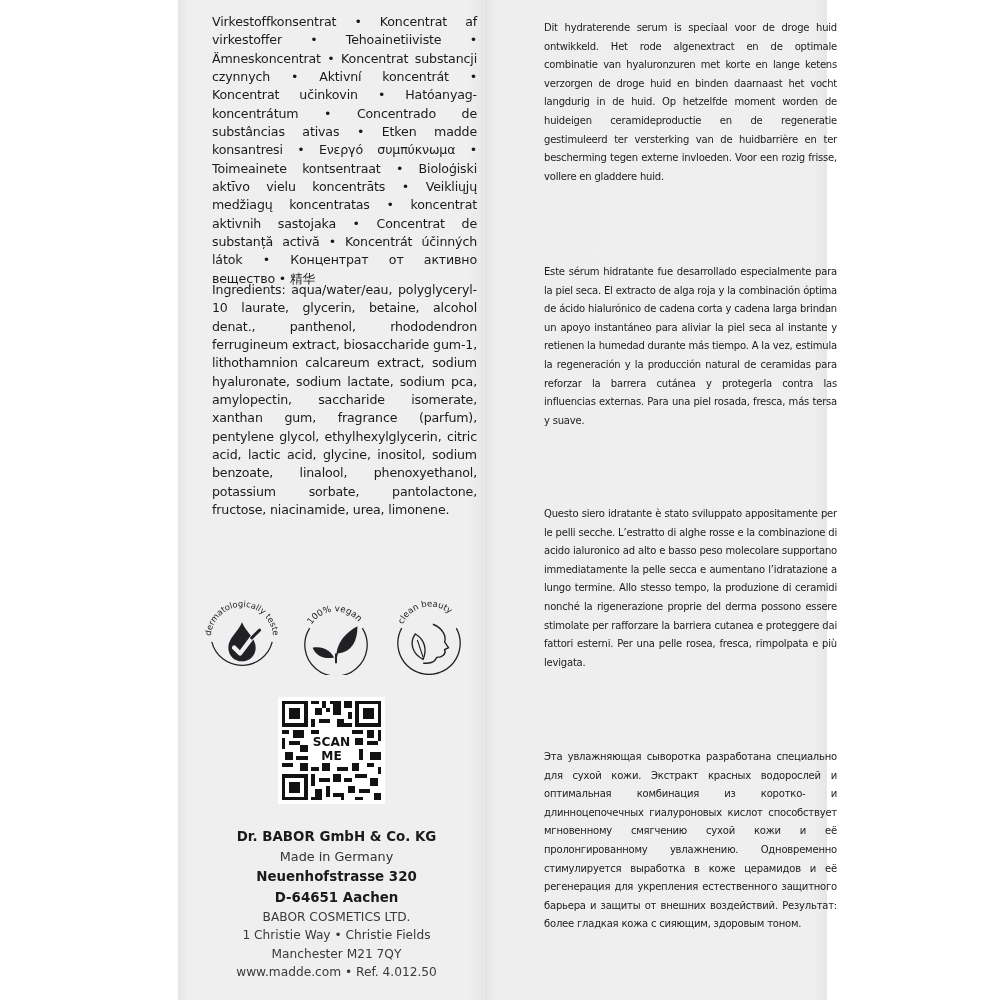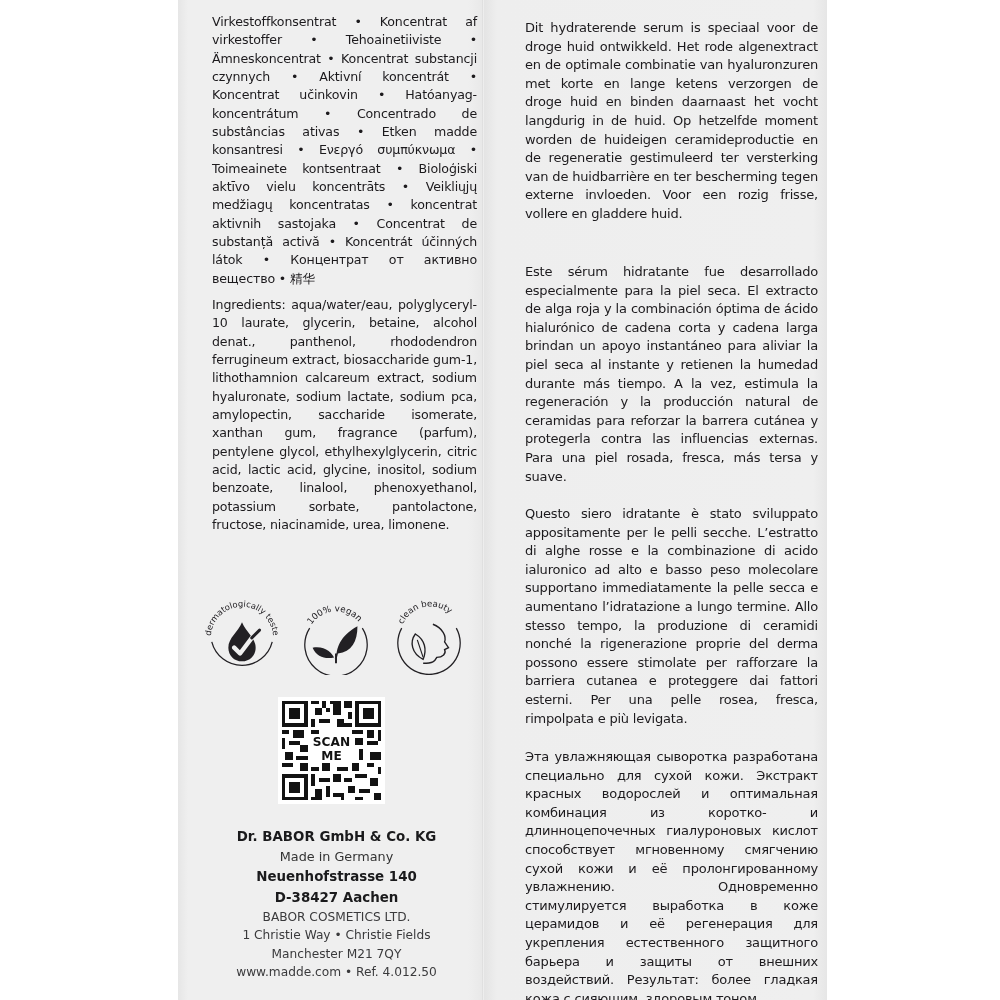--- a/index.html
+++ b/index.html
@@ -30,24 +30,24 @@
     .text-block {
       position: absolute;
       font-size: 12.6px;
       line-height: 18.35px;
       text-align: justify;
       letter-spacing: -0.15px;
       hyphens: manual;
       margin: 8px;
     }
     .left-text { left: 204px; width: 265px; }
-    .right-text { left: 517px; width: 293px; font-size: 13px; line-height: 18.6px; letter-spacing: -0.2px; }
+    .right-text { left: 536px; width: 293px; font-size: 10px; line-height: 18.6px; letter-spacing: -0.2px; }
 
     #concentrate { top: 5px; }
-    #ingredients { top: 288px; }
+    #ingredients { top: 273px; }
     #para-nl { top: 11px; }
     #para-es { top: 255px; }
     #para-it { top: 497px; }
     #para-ru { top: 740px; }
 
     .badges {
       position: absolute; left: 203px; top: 593px; width: 265px; height: 90px;
       display: flex; justify-content: space-between;
     }
     .badge { width: 78px; height: 82px; position: relative; }
@@ -191,22 +191,22 @@
     </g>
     <rect x="9" y="10" width="11" height="8" fill="#ffffff"></rect>
     <text x="14.5" y="13.4" font-size="3.3" font-weight="bold" text-anchor="middle" fill="#121212" font-family="DejaVu Sans, sans-serif">SCAN</text>
     <text x="14.5" y="17.2" font-size="3.3" font-weight="bold" text-anchor="middle" fill="#121212" font-family="DejaVu Sans, sans-serif">ME</text>
   </svg>
 </div>
 
 <div class="address">
   <span class="line bold">Dr. BABOR GmbH &amp; Co. KG</span>
   <span class="line normal">Made in Germany</span>
-  <span class="line bold">Neuenhofstrasse 140</span>
-  <span class="line bold">D-38427 Aachen</span>
+  <span class="line bold">Neuenhofstrasse 320</span>
+  <span class="line bold">D-64651 Aachen</span>
   <span class="line small">BABOR COSMETICS LTD.</span>
   <span class="line small">1 Christie Way • Christie Fields</span>
   <span class="line small">Manchester M21 7QY</span>
   <span class="line small">www.madde.com • Ref. 4.012.50</span>
 </div>
 
 <p id="para-nl" class="text-block right-text" lang="nl">Dit hydraterende serum is speciaal voor de droge huid ontwikkeld. Het rode algenextract en de optimale combinatie van hyaluronzuren met korte en lange ketens verzorgen de droge huid en binden daarnaast het vocht langdurig in de huid. Op hetzelfde moment worden de huideigen ceramideproductie en de regeneratie gestimuleerd ter versterking van de huidbarrière en ter bescherming tegen externe invloeden. Voor een rozig frisse, vollere en gladdere huid.</p>
 <p id="para-es" class="text-block right-text" lang="es">Este sérum hidratante fue desarrollado especialmente para la piel seca. El extracto de alga roja y la combinación óptima de ácido hialurónico de cadena corta y cadena larga brindan un apoyo instantáneo para aliviar la piel seca al instante y retienen la humedad durante más tiempo. A la vez, estimula la regeneración y la producción natural de ceramidas para reforzar la barrera cutánea y protegerla contra las influencias externas. Para una piel rosada, fresca, más tersa y suave.</p>
 <p id="para-it" class="text-block right-text" lang="it">Questo siero idratante è stato sviluppato appositamente per le pelli secche. L’estratto di alghe rosse e la combinazione di acido ialuronico ad alto e basso peso molecolare supportano immediatamente la pelle secca e aumentano l’idratazione a lungo termine. Allo stesso tempo, la produzione di ceramidi nonché la rigenerazione proprie del derma possono essere stimolate per rafforzare la barriera cutanea e proteggere dai fattori esterni. Per una pelle rosea, fresca, rimpolpata e più levigata.</p>
 <p id="para-ru" class="text-block right-text" lang="ru">Эта увлажняющая сыворотка разработана специально для сухой кожи. Экстракт красных водорослей и оптимальная комбинация из коротко- и длинноцепочечных гиалуроновых кислот способствует мгновенному смягчению сухой кожи и её пролонгированному увлажнению. Одновременно стимулируется выработка в коже церамидов и её регенерация для укрепления естественного защитного барьера и защиты от внешних воздействий. Результат: более гладкая кожа с сияющим, здоровым тоном.</p>

